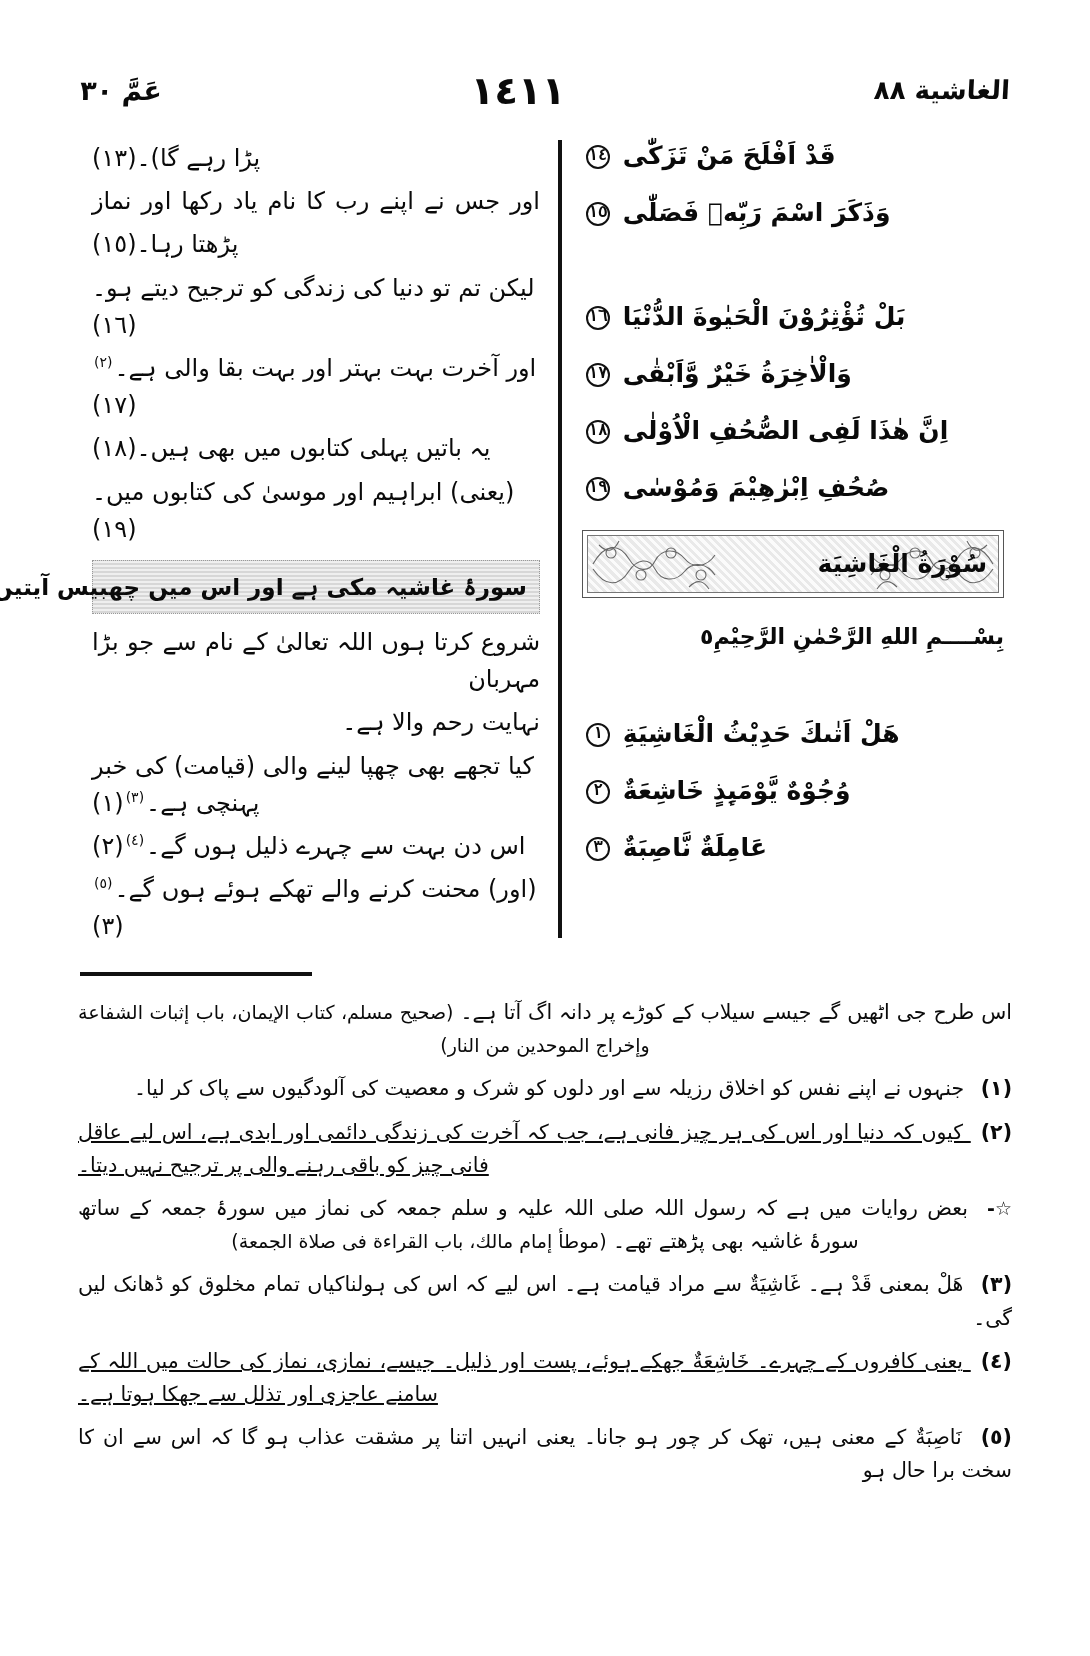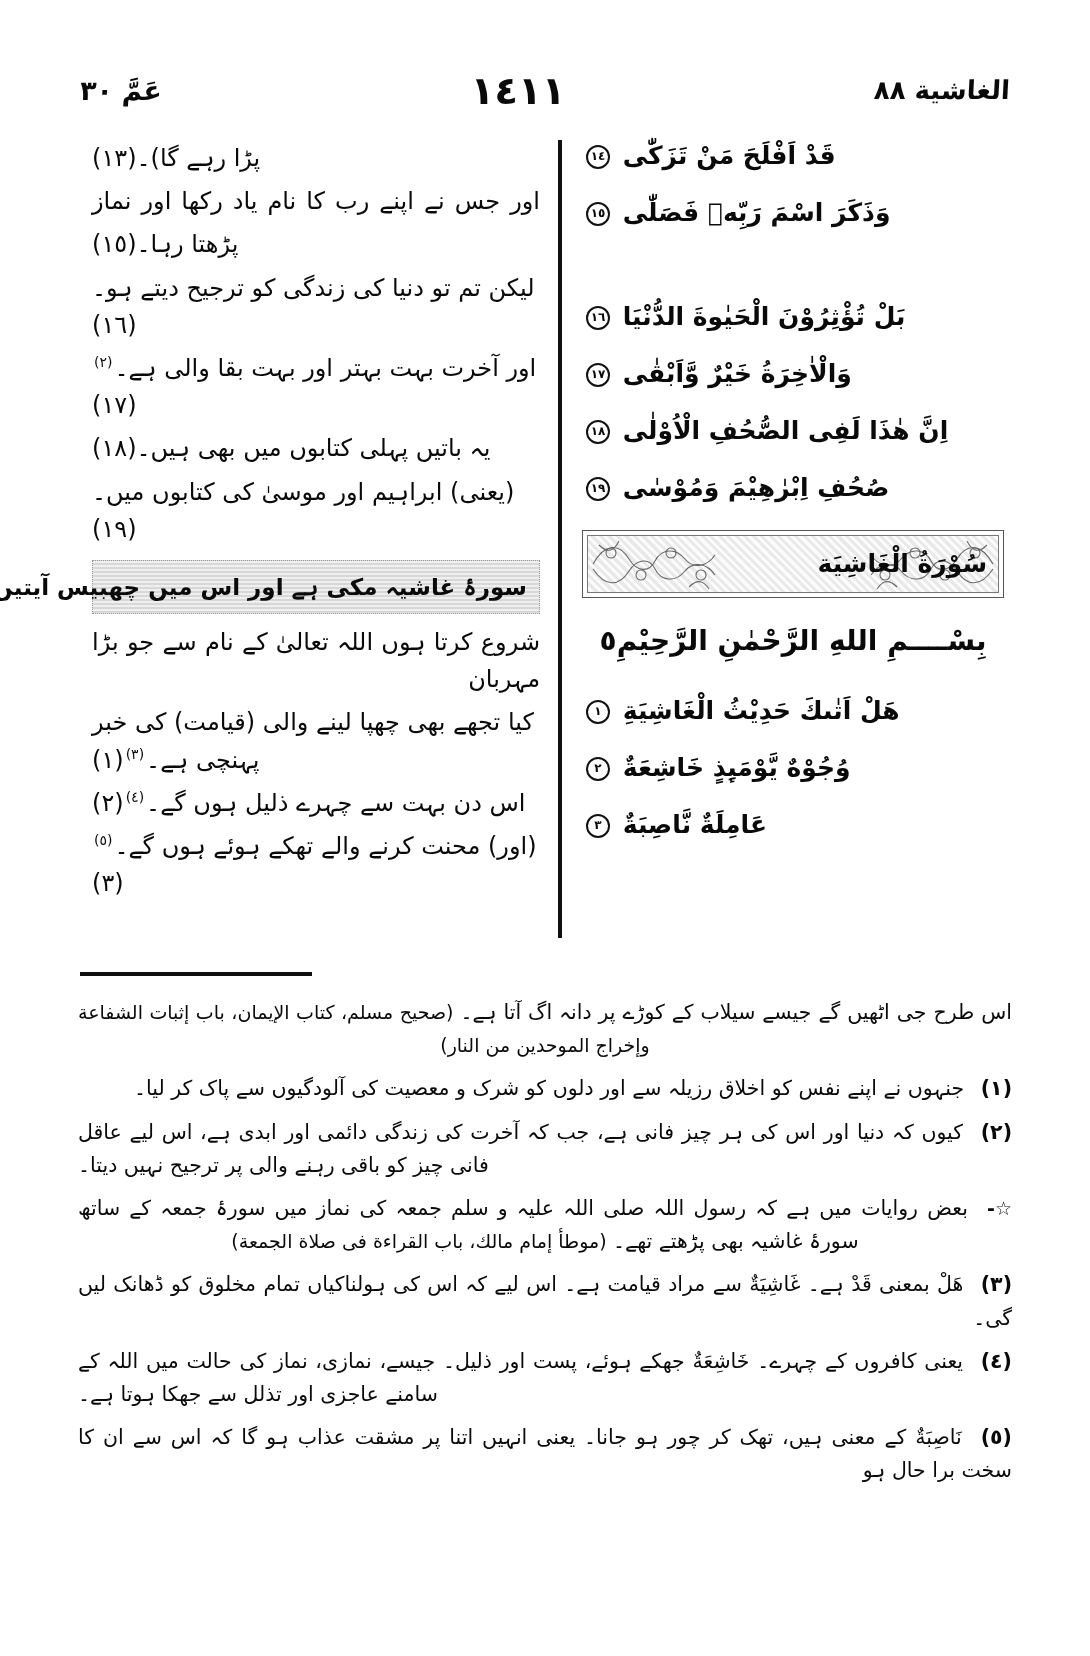--- a/index.html
+++ b/index.html
@@ -85,25 +85,26 @@
     white-space:nowrap;
     font-weight:600;
     letter-spacing:0px;
   }
   .ayah .num{
     display:inline-block;
     border:2px solid #111;
     border-radius:50%;
     width:20px;height:20px;
     line-height:18px;
-    font-size:12px;
+    font-size:16px;
     text-align:center;
     margin:0 4px;
     vertical-align:4px;
     font-weight:600;
+    font-family:Liberation Mono, monospace;
   }
   .ayah-gap{height:46px;}
 
   
   .utext{
     direction:rtl;
     text-align:justify;
     font-size:24px;
     line-height:1.55;
     margin:0 0 6px 0;
@@ -140,24 +141,23 @@
     position:relative;
     font-size:25px;
     font-weight:700;
     letter-spacing:0.5px;
     background:transparent;
     padding:0 16px;
     white-space:nowrap;
   }
 
   .bismillah{
-    text-align:center;
-    font-size:28px;
-    font-weight:600;
-    margin:26px 0 4px 0;
+    font-size:22px;
+    font-weight:600;
+    margin:26px 0 35px 0;
     letter-spacing:1px;
     white-space:nowrap;
     direction:rtl;
   }
 
   
   .info-strip{
     background:
       repeating-linear-gradient(0deg,#d7d7d7 0 2px,#efefef 2px 4px);
     border:1px dotted #999;
@@ -187,21 +187,21 @@
   .fn{
     font-size:20.5px;
     line-height:1.62;
     margin:0 0 10px 0;
     text-align:justify;
     text-align-last:right;
     direction:rtl;
     font-weight:500;
   }
   .fn.center-last{text-align-last:center;}
-  .fn.left-last{text-align-last:left;}
+  .fn.left-last{text-align-last:left;text-decoration:underline;}
   .fn .mark{
     display:inline-block;
     margin-left:10px;
     font-weight:600;
     white-space:nowrap;
   }
   .fn .src{
     font-size:19px;
   }
   .fn-star{font-size:19px;}
@@ -327,20 +327,23 @@
       <div class="utext lt">
         <span>(یعنی) ابراہیم اور موسیٰ کی کتابوں میں۔</span><span class="vn">(١٩)</span>
       </div>
 
       <div class="info-strip">سورۂ غاشیہ مکی ہے اور اس میں چھبیس آیتیں ہیں۔</div>
 
       <div class="utext" style="text-align:justify;text-align-last:justify;">
         <span>شروع کرتا ہوں اللہ تعالیٰ کے نام سے جو بڑا مہربان</span>
       </div>
 
+      <div class="utext rt">
+        <span>نہایت رحم والا ہے۔</span>
+      </div>
 
       <div class="utext lt">
         <span>کیا تجھے بھی چھپا لینے والی (قیامت) کی خبر پہنچی ہے۔</span><span class="sup">(٣)</span><span class="vn">(١)</span>
       </div>
 
       <div class="utext lt">
         <span>اس دن بہت سے چہرے ذلیل ہوں گے۔</span><span class="sup">(٤)</span><span class="vn">(٢)</span>
       </div>
 
       <div class="utext lt">

